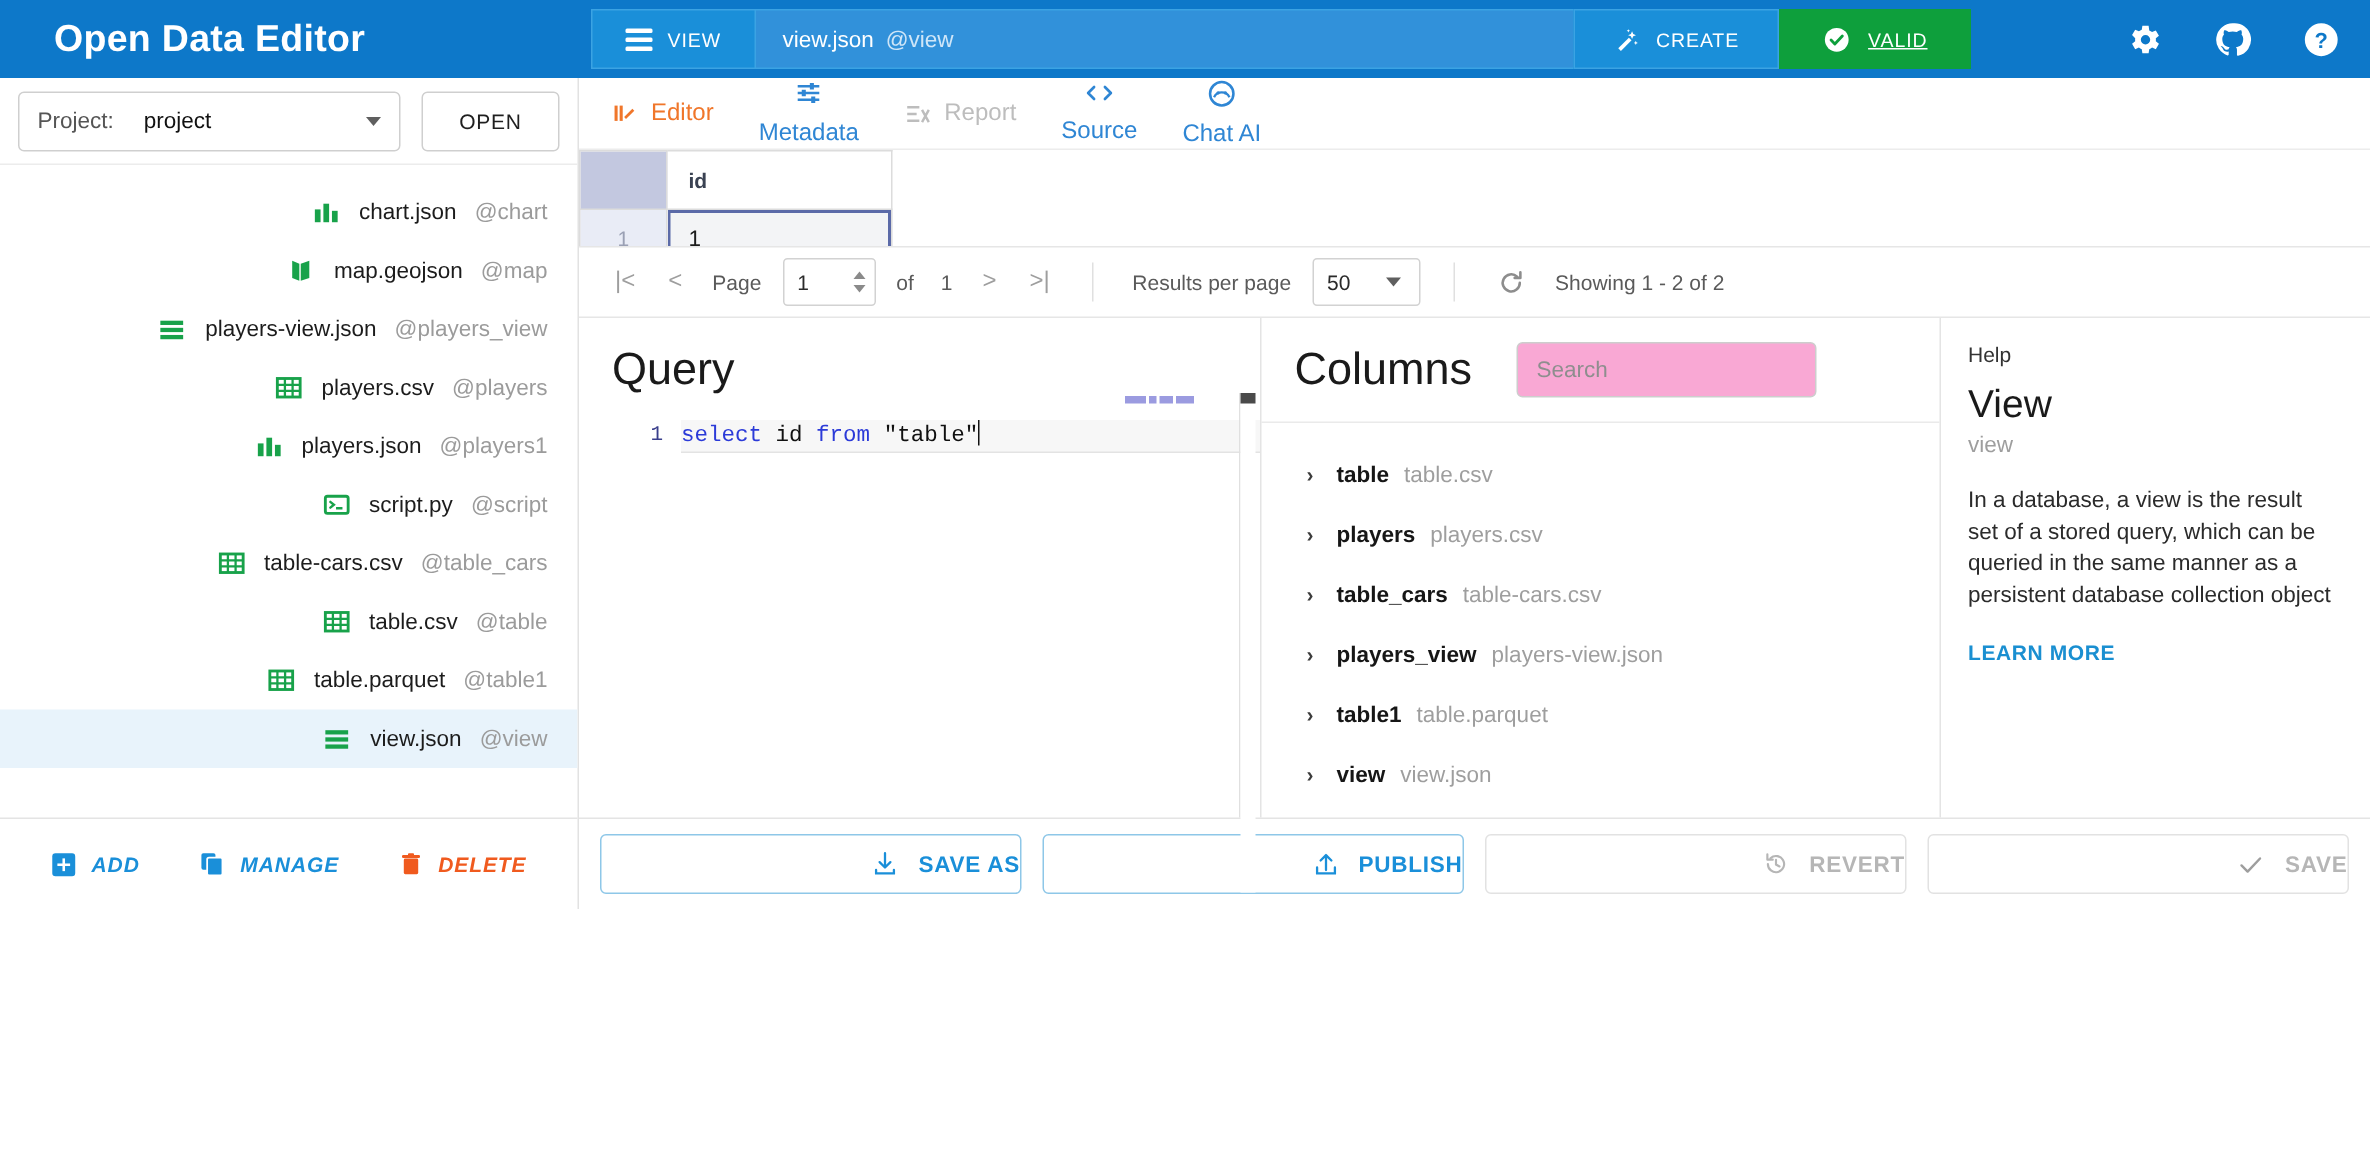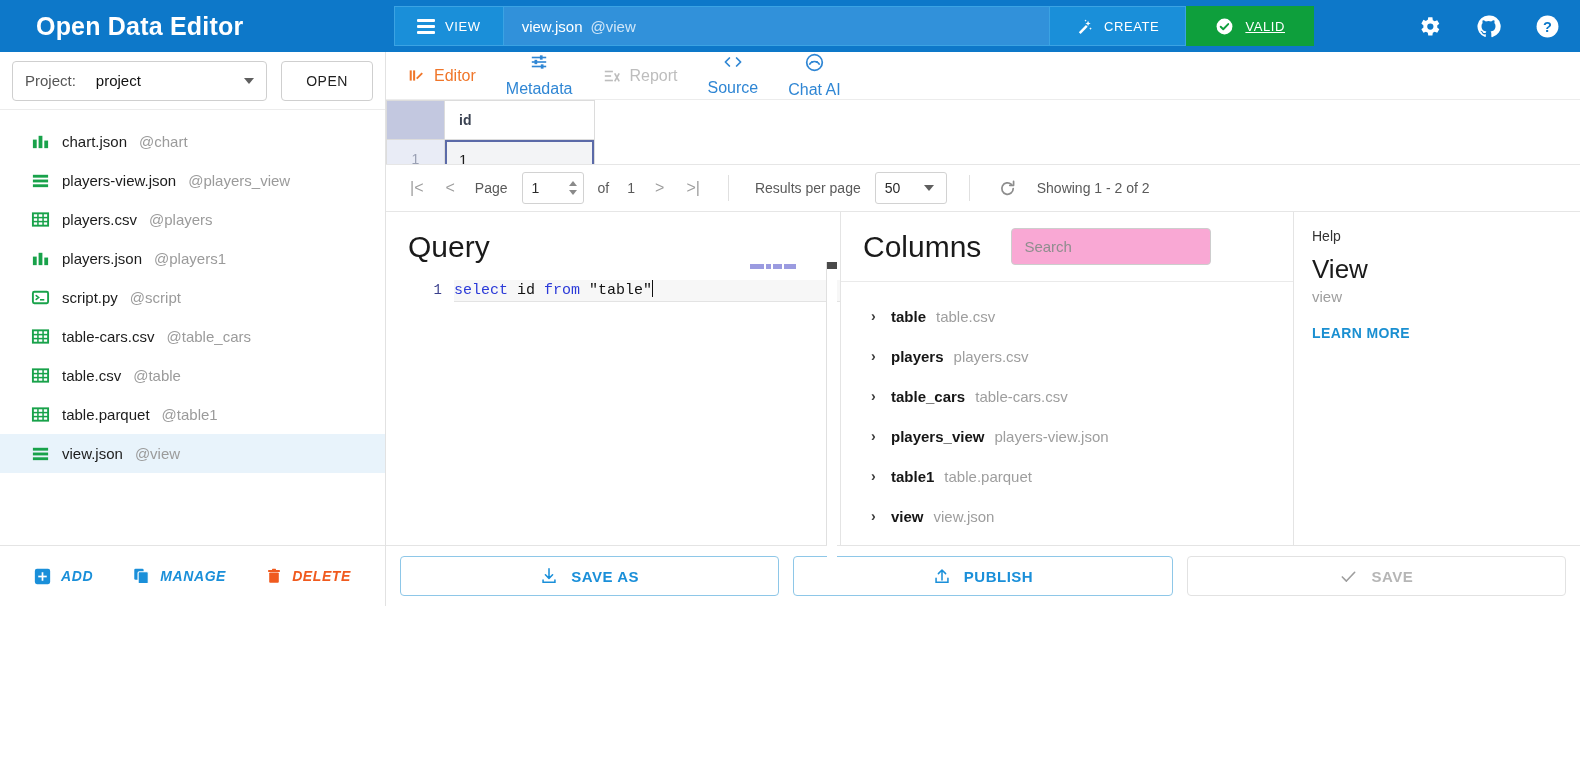--- a/index.html
+++ b/index.html
@@ -90,21 +90,21 @@
   }
   .open-btn {
     width: 92px; height: 40px; border: 1px solid #cfcfcf; border-radius: 4px;
     background: #fff; color: #1f1f1f; font-size: 14px; letter-spacing: .5px;
     display: flex; align-items: center; justify-content: center; cursor: pointer;
     font-family: "Liberation Sans", sans-serif;
   }
   .file-list { flex: 1; overflow: hidden; padding-top: 12px; }
   .file-item {
     height: 39px; display: flex; align-items: center; gap: 12px;
-    padding: 0 20px 0 30px; cursor: pointer; font-size: 15px;
+    padding: 0 20px 0 30px; cursor: pointer; font-size: 15px; justify-content: flex-end;
   }
   .file-item.selected { background: #e8f3fb; }
   .file-item .fname { color: #1c1c1c; }
   .file-item .fref { color: #9b9b9b; }
   .ficon { width: 20px; height: 20px; flex: 0 0 20px; display: flex; align-items: center; justify-content: center; }
 
   .sidebar-actions {
     height: 61px; flex: 0 0 61px;
     border-top: 1px solid #e4e4e4;
     display: flex; align-items: center; justify-content: space-around;
@@ -210,21 +210,21 @@
   .help-text { font-size: 15px; color: #2b2b2b; line-height: 21px; margin-top: 18px; }
   .learn-more { margin-top: 20px; font-size: 14px; font-weight: bold; color: #1a8fd1; letter-spacing: .4px; cursor: pointer; }
 
   
   .main-actions {
     height: 61px; flex: 0 0 61px; border-top: 1px solid #e4e4e4;
     display: flex; align-items: center; gap: 14px; padding: 0 14px;
   }
   .mbtn {
     flex: 1; height: 40px; border-radius: 4px; display: flex;
-    align-items: center; justify-content: center; gap: 13px;
+    align-items: center; justify-content: flex-end; gap: 13px;
     font-size: 15px; font-weight: bold; letter-spacing: .5px; cursor: pointer; background: #fff;
   }
   .mbtn.primary { border: 1px solid #8ec7e8; color: #1a8fd9; }
   .mbtn.muted { border: 1px solid #e2e2e2; color: #b6b6b6; cursor: default; }
 </style>
 </head>
 <body>
 
 <div id="app">
 
@@ -301,20 +301,30 @@
             <svg width="19" height="19" viewBox="0 0 20 20">
                 <rect x="2" y="8" width="4" height="9" fill="#18a24a"></rect>
                 <rect x="8" y="4" width="4" height="13" fill="#18a24a"></rect>
                 <rect x="14" y="9" width="4" height="8" fill="#18a24a"></rect>
               </svg>
           </span>
           <span class="fname">chart.json</span>
           <span class="fref">@chart</span>
         </div>
 
+        <div class="file-item">
+          <span class="ficon">
+            <svg width="19" height="19" viewBox="0 0 20 20">
+                <path d="M4 3 L9 5 L9 17 L4 15 Z" fill="#18a24a"></path>
+                <path d="M10 5 L16 3 L16 15 L10 17 Z" fill="#18a24a"></path>
+              </svg>
+          </span>
+          <span class="fname">map.geojson</span>
+          <span class="fref">@map</span>
+        </div>
 
         <div class="file-item">
           <span class="ficon">
             <svg width="19" height="19" viewBox="0 0 20 20">
                 <rect x="2" y="4" width="16" height="3" fill="#18a24a"></rect>
                 <rect x="2" y="9" width="16" height="3" fill="#18a24a"></rect>
                 <rect x="2" y="14" width="16" height="3" fill="#18a24a"></rect>
               </svg>
           </span>
           <span class="fname">players-view.json</span>
@@ -599,40 +609,49 @@
               <span class="col-name">view</span>
               <span class="col-src">view.json</span>
             </div>
           </div>
         </div>
 
         <div class="help-pane">
           <div class="help-label">Help</div>
           <div class="help-title">View</div>
           <div class="help-sub">view</div>
+          <div class="help-text">In a database, a view is the result set of a stored query, which can be queried in the same manner as a persistent database collection object</div>
           <div class="learn-more">LEARN MORE</div>
         </div>
       </div>
 
       <div class="main-actions">
         <div class="mbtn primary">
           <svg width="18" height="18" viewBox="0 0 20 20">
               <path d="M10 2 L10 12 M6 8.6 L10 12.6 L14 8.6" stroke="#1a8fd9" stroke-width="1.7" fill="none" stroke-linecap="round" stroke-linejoin="round"></path>
               <path d="M3.4 14.4 L3.4 17 L16.6 17 L16.6 14.4" stroke="#1a8fd9" stroke-width="1.7" fill="none" stroke-linecap="round"></path>
             </svg>
           <span>SAVE AS</span>
         </div>
         <div class="mbtn primary">
           <svg width="18" height="18" viewBox="0 0 20 20">
               <path d="M10 14.5 L10 3.4 M6 7.4 L10 3.4 L14 7.4" stroke="#1a8fd9" stroke-width="1.7" fill="none" stroke-linecap="round" stroke-linejoin="round"></path>
               <path d="M3.4 12.6 L3.4 17 L16.6 17 L16.6 12.6" stroke="#1a8fd9" stroke-width="1.7" fill="none" stroke-linecap="round"></path>
             </svg>
           <span>PUBLISH</span>
         </div>
         <div class="mbtn muted">
+          <svg width="18" height="18" viewBox="0 0 20 20">
+              <path d="M4 10a6 6 0 1 0 1.9-4.3" fill="none" stroke="#b6b6b6" stroke-width="1.6" stroke-linecap="round"></path>
+              <path d="M3.6 2.8 L3.6 6.8 L7.6 6.8" fill="none" stroke="#b6b6b6" stroke-width="1.6" stroke-linecap="round" stroke-linejoin="round"></path>
+              <path d="M10 7 L10 10.4 L12.6 11.8" fill="none" stroke="#b6b6b6" stroke-width="1.6" stroke-linecap="round"></path>
+            </svg>
+          <span>REVERT</span>
+        </div>
+        <div class="mbtn muted">
           <svg width="19" height="19" viewBox="0 0 20 20">
               <path d="M3.5 10.5 L7.8 14.8 L16.5 5.6" stroke="#9e9e9e" stroke-width="1.7" fill="none" stroke-linecap="round" stroke-linejoin="round"></path>
             </svg>
           <span>SAVE</span>
         </div>
       </div>
 
     </div>
   </div>
 </div>

